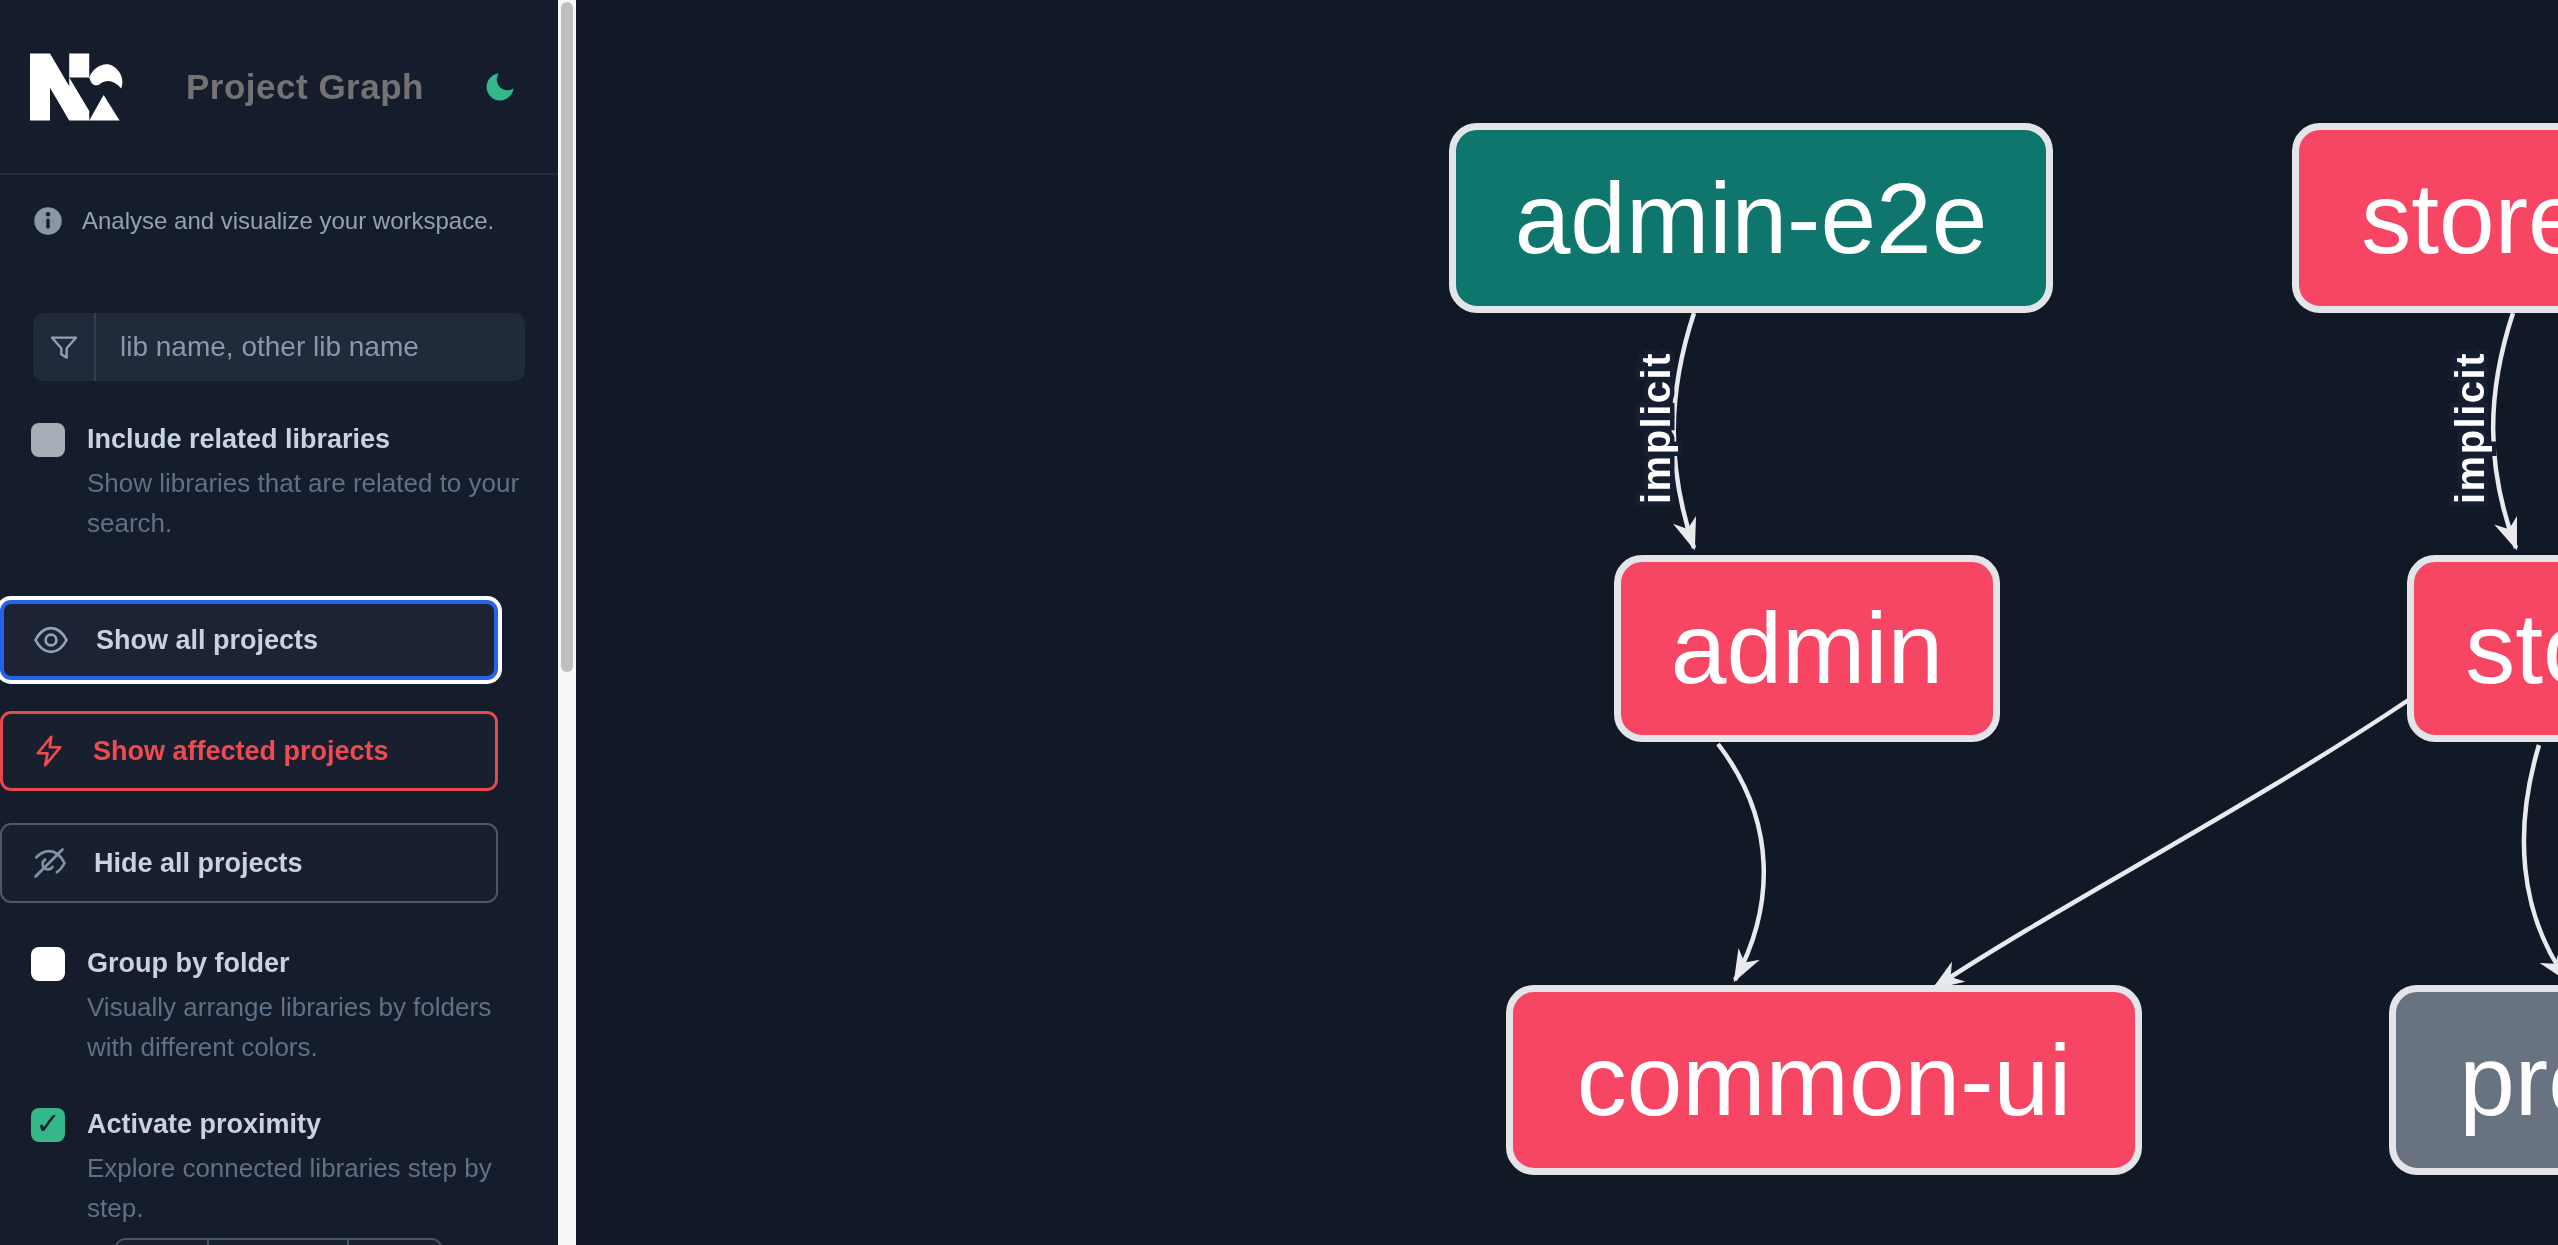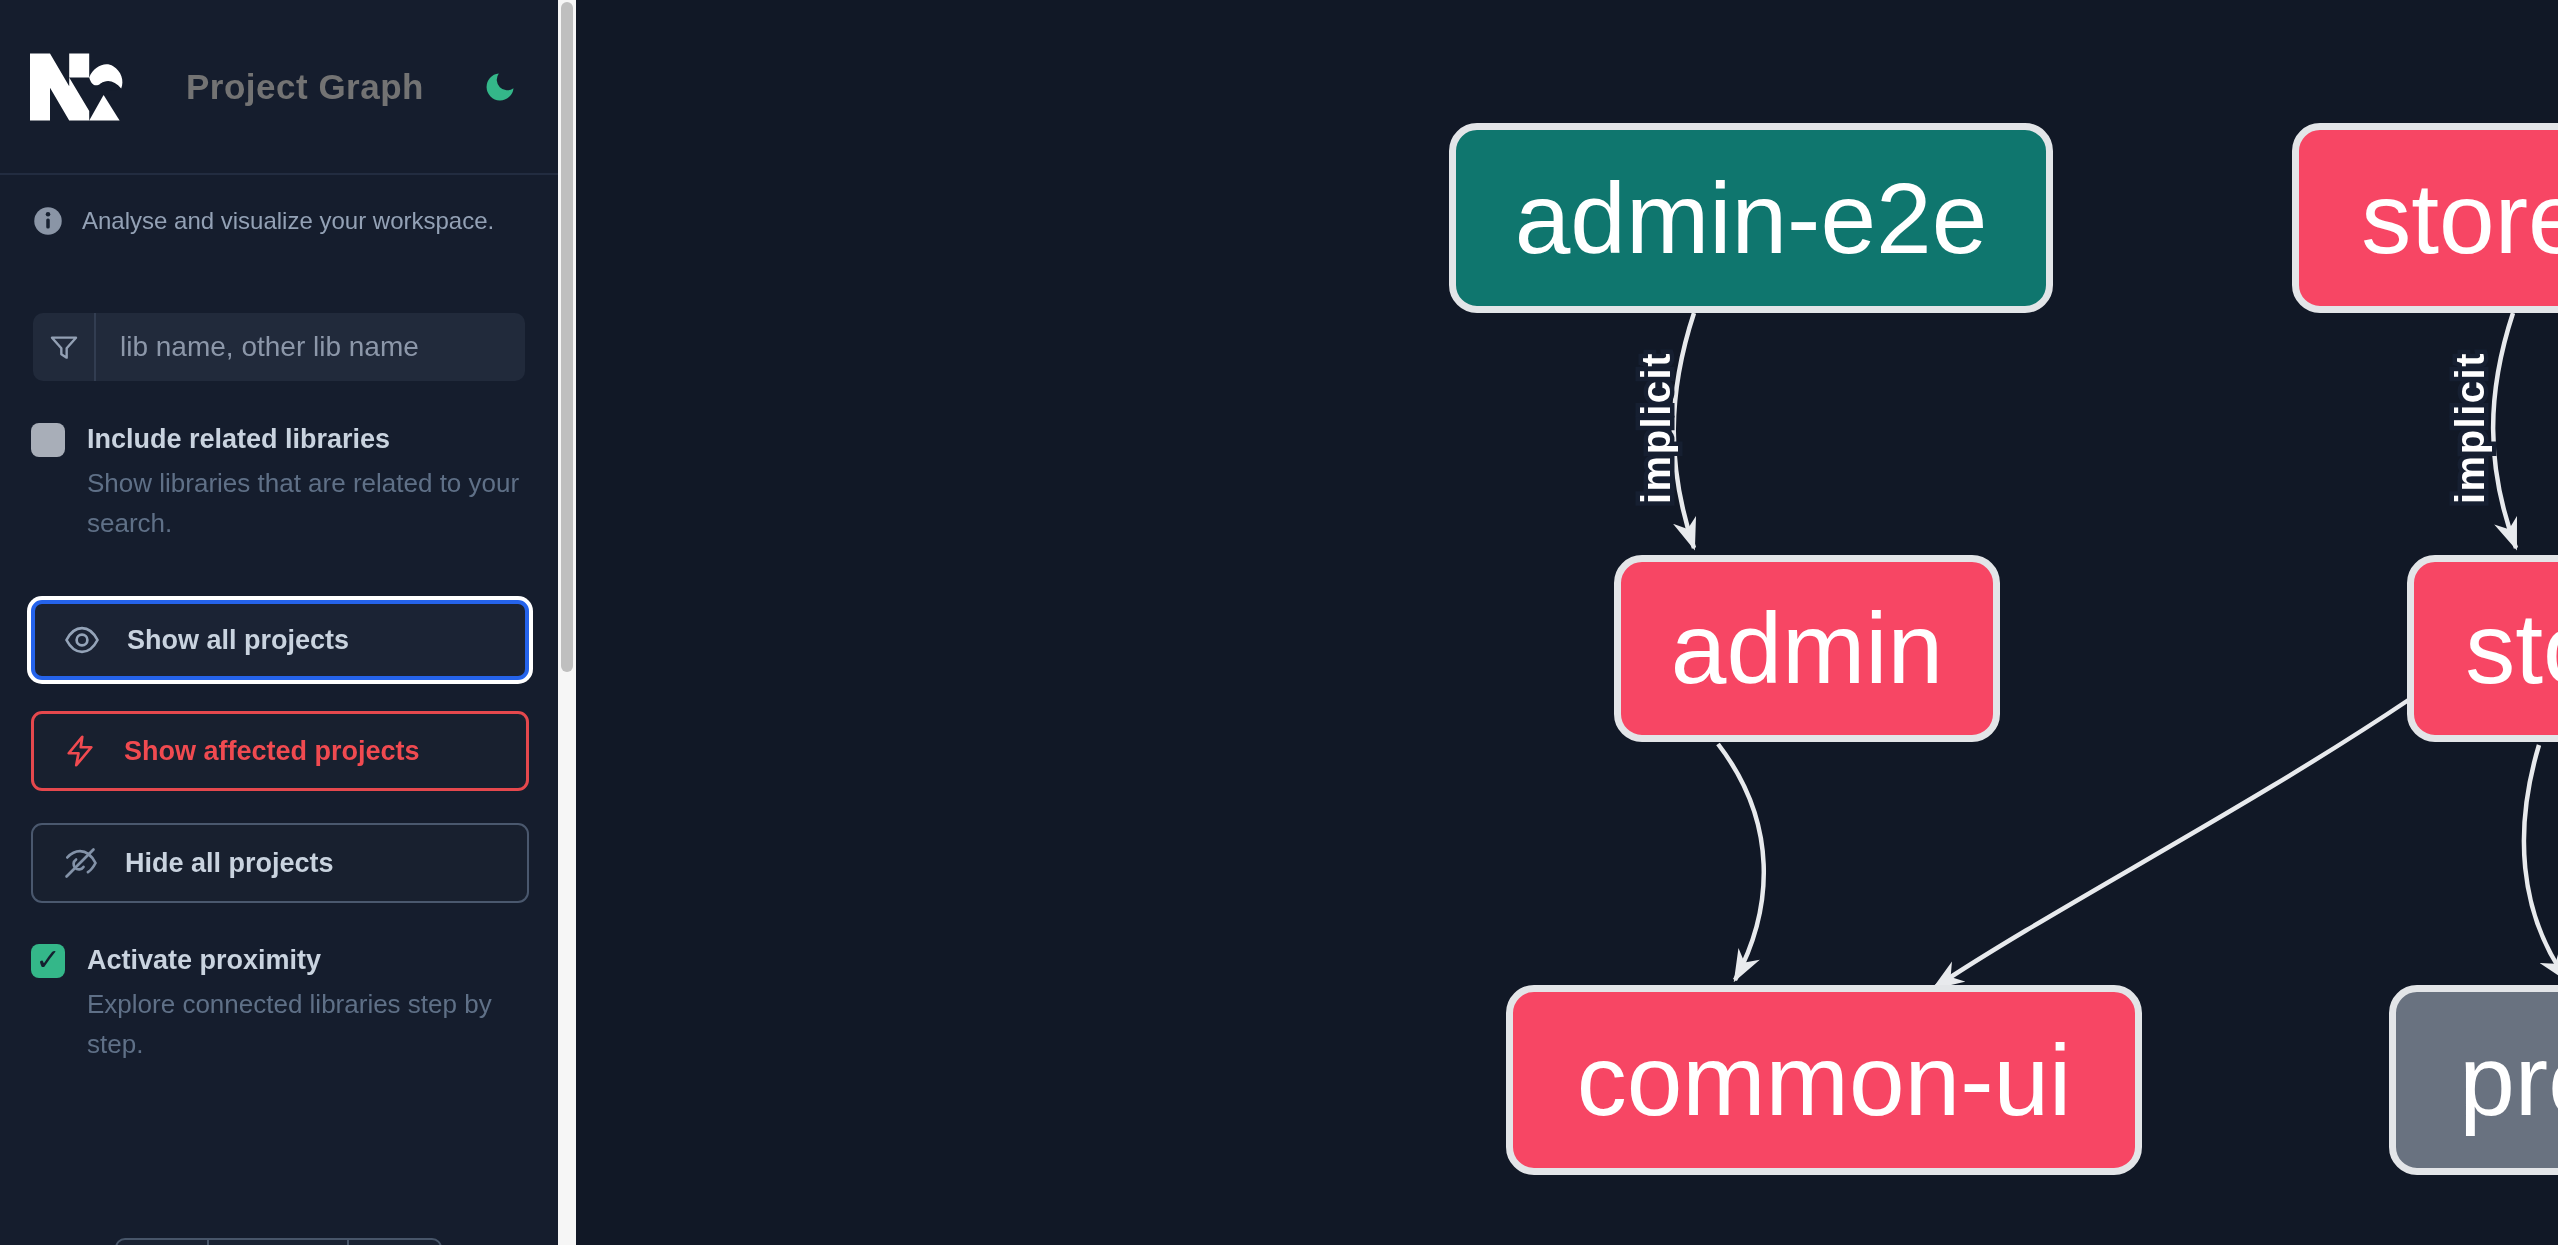--- a/index.html
+++ b/index.html
@@ -75,21 +75,21 @@
   .checkbox.green::after {
     content: "✓"; position: absolute; left: 50%; top: 50%; transform: translate(-50%, -54%);
     color: #15202f; font-size: 30px; font-weight: 700;
   }
   .toggle-label { font-size: 27px; font-weight: 700; color: #c9d3df; line-height: 36px; }
   .toggle-desc { grid-column: 2; font-size: 26px; font-weight: 400; color: #5f7087;
     line-height: 40px; margin-top: 6px; max-width: 442px; }
 
   .action-btn {
     display: flex; align-items: center; gap: 26px;
-    margin-left: 31px; width: 498px; height: 80px; padding: 0 28px;
+    width: 498px; height: 80px; padding: 0 28px;
     border-radius: 11px; background: #18202f; cursor: pointer;
     font-family: inherit; font-size: 27px; font-weight: 600; color: #c9d3df;
   }
   .action-btn .btn-icon { flex: none; display: flex; }
   #btn-show-all {
     margin-top: 57px; background: #1b2334;
     border: 4px solid #2563eb; box-shadow: 0 0 0 4px #ffffff;
   }
   #btn-show-affected { margin-top: 31px; border: 3px solid #e5484d; color: #f04a50; }
   #btn-hide-all { margin-top: 32px; border: 2px solid #4a586e; }
@@ -220,20 +220,25 @@
     <span class="btn-icon">
       <svg width="38" height="38" viewBox="0 0 24 24" fill="none" stroke="#8392a8" stroke-width="1.7" stroke-linecap="round" stroke-linejoin="round">
         <path d="M4 8.5 C6.5 5.8 9.2 4.5 12 4.5 c3.5 0 7 2.1 9.8 7.5 c-1.4 2.7-3 4.6-4.8 5.8"></path>
         <path d="M9.5 9.8 a3.4 3.4 0 1 0 4.7 4.7"></path>
         <path d="M3.5 20.5 L20.5 3.5"></path>
       </svg>
     </span>
     <span>Hide all projects</span>
   </button>
 
+  <div class="toggle-row" style="margin-top: 42px;">
+    <span class="checkbox white"></span>
+    <span class="toggle-label">Group by folder</span>
+    <span class="toggle-desc">Visually arrange libraries by folders with different colors.</span>
+  </div>
 
   <div class="toggle-row" style="margin-top: 39px;">
     <span class="checkbox green"></span>
     <span class="toggle-label">Activate proximity</span>
     <span class="toggle-desc">Explore connected libraries step by step.</span>
   </div>
 
   <div id="bottom-segments">
     <span class="segment"></span>
     <span class="segment"></span>

